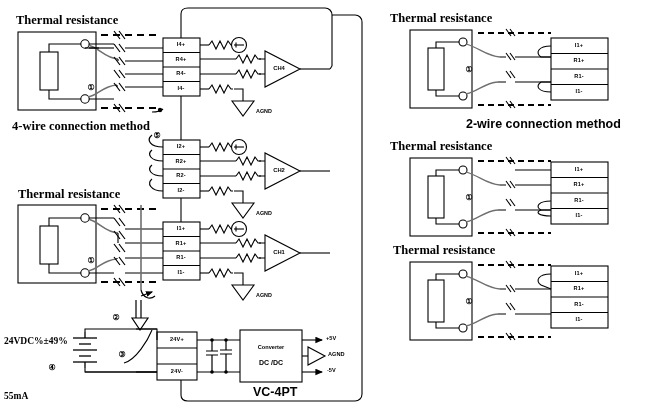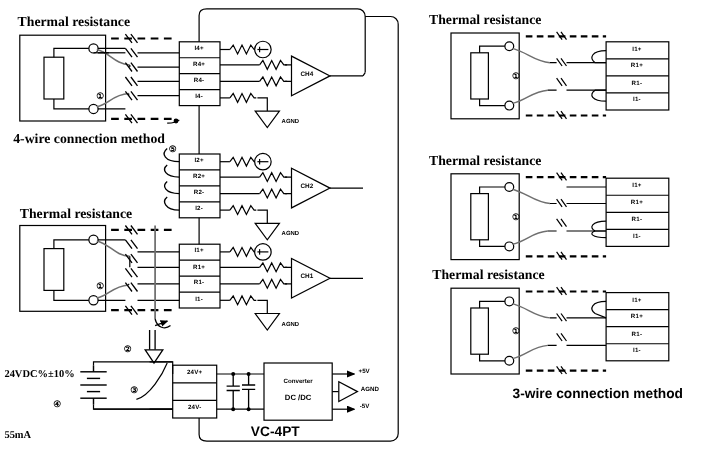--- a/index.html
+++ b/index.html
@@ -395,46 +395,46 @@
 <div class="lbl chlbl ctr" style="left:279px;top:171px;">CH2</div>
 <div class="lbl agnd" style="left:256px;top:211px;">AGND</div>
 
 <div class="lbl term ctr" style="left:181px;top:229px;">I1+</div>
 <div class="lbl term ctr" style="left:181px;top:244px;">R1+</div>
 <div class="lbl term ctr" style="left:181px;top:258px;">R1-</div>
 <div class="lbl term ctr" style="left:181px;top:273px;">I1-</div>
 <div class="lbl chlbl ctr" style="left:279px;top:253px;">CH1</div>
 <div class="lbl agnd" style="left:256px;top:293px;">AGND</div>
 
-<div class="lbl psu" style="left:4px;top:337px;">24VDC%±10%</div>
+<div class="lbl psu" style="left:4px;top:337px;">24VDC%±49%</div>
 <div class="lbl psu" style="left:4px;top:352px;margin-top:40px;">55mA</div>
 <div class="lbl term ctr" style="left:177px;top:340px;">24V+</div>
 <div class="lbl term ctr" style="left:177px;top:372px;">24V-</div>
 <div class="lbl conv ctr" style="left:271px;top:348px;">Converter</div>
 <div class="lbl conv2 ctr" style="left:271px;top:362px;">DC /DC</div>
 <div class="lbl rail" style="left:326px;top:336px;">+5V</div>
 <div class="lbl rail" style="left:328px;top:352px;">AGND</div>
 <div class="lbl rail" style="left:327px;top:368px;">-5V</div>
-<div class="lbl vcname" style="left:228px;top:386px;">VC-4PT</div>
+<div class="lbl vcname" style="left:253px;top:386px;">VC-4PT</div>
 
 <div class="lbl title-serif" style="left:390px;top:12px;">Thermal resistance</div>
 <div class="lbl cnum ctr" style="left:469px;top:70px;">①</div>
 <div class="lbl term ctr" style="left:579px;top:46px;">I1+</div>
 <div class="lbl term ctr" style="left:579px;top:61px;">R1+</div>
 <div class="lbl term ctr" style="left:579px;top:77px;">R1-</div>
 <div class="lbl term ctr" style="left:579px;top:92px;">I1-</div>
+<div class="lbl caption" style="left:466px;top:118px;">2-wire connection method</div>
 
 <div class="lbl title-serif" style="left:390px;top:140px;">Thermal resistance</div>
 <div class="lbl cnum ctr" style="left:469px;top:198px;">①</div>
 <div class="lbl term ctr" style="left:579px;top:170px;">I1+</div>
 <div class="lbl term ctr" style="left:579px;top:185px;">R1+</div>
 <div class="lbl term ctr" style="left:579px;top:201px;">R1-</div>
 <div class="lbl term ctr" style="left:579px;top:216px;">I1-</div>
 
 <div class="lbl title-serif" style="left:393px;top:244px;">Thermal resistance</div>
 <div class="lbl cnum ctr" style="left:469px;top:302px;">①</div>
 <div class="lbl term ctr" style="left:579px;top:274px;">I1+</div>
 <div class="lbl term ctr" style="left:579px;top:289px;">R1+</div>
 <div class="lbl term ctr" style="left:579px;top:305px;">R1-</div>
 <div class="lbl term ctr" style="left:579px;top:320px;">I1-</div>
-<div class="lbl caption" style="left:466px;top:352px;">3-wire connection method</div>
 
 </div>
 
 </body></html>

